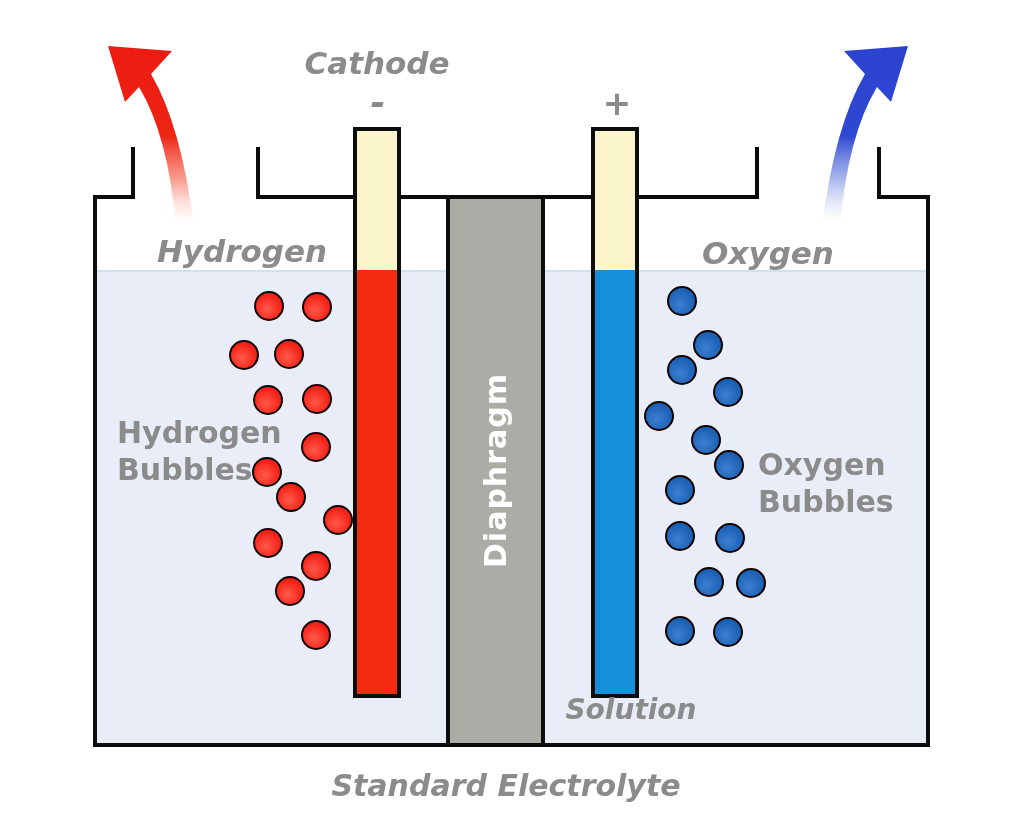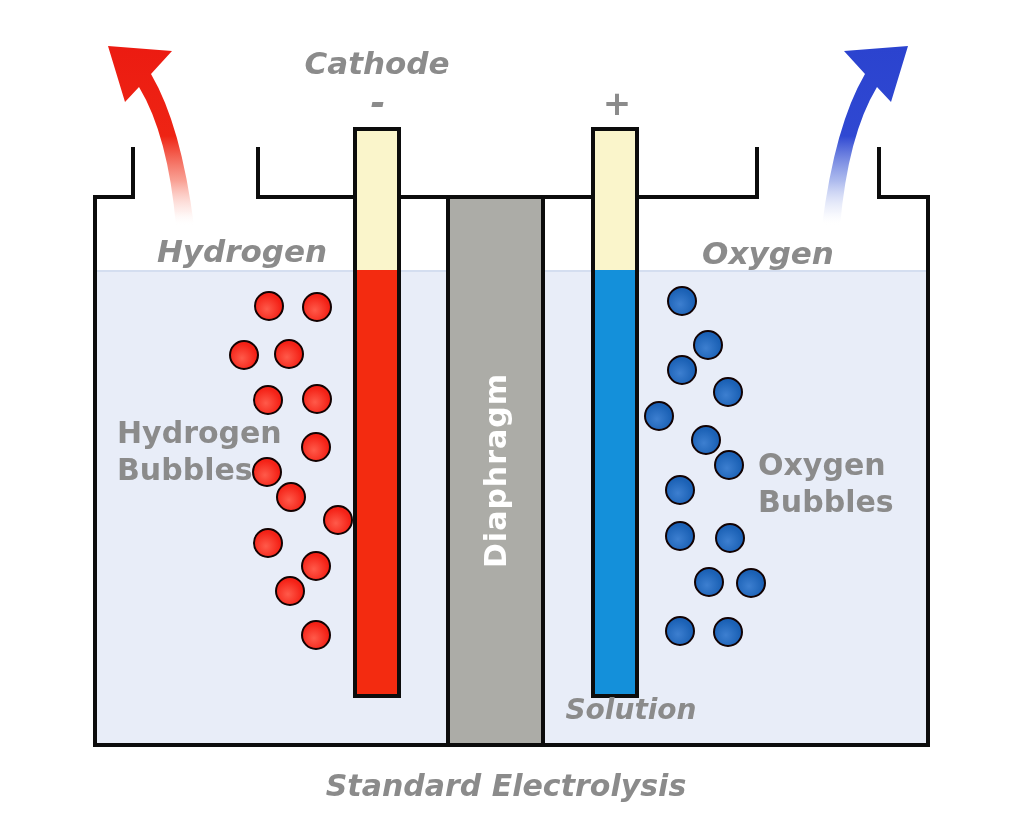--- a/index.html
+++ b/index.html
@@ -157,14 +157,14 @@
     <div>Hydrogen</div>
     <div>Bubbles</div>
   </div>
   <div class="lbl two-line" style="left:758px;top:446px;">
     <div>Oxygen</div>
     <div>Bubbles</div>
   </div>
 
   <div class="lbl centered" style="left:631px;top:666px;font-size:28px;margin-top:28px;">Solution</div>
 
-  <div class="lbl centered" style="left:506px;top:769px;font-size:30px;">Standard Electrolysis</div>
+  <div class="lbl centered" style="left:506px;top:769px;font-size:30px;">Standard Electrolyte</div>
 </div>
 
 </body></html>

